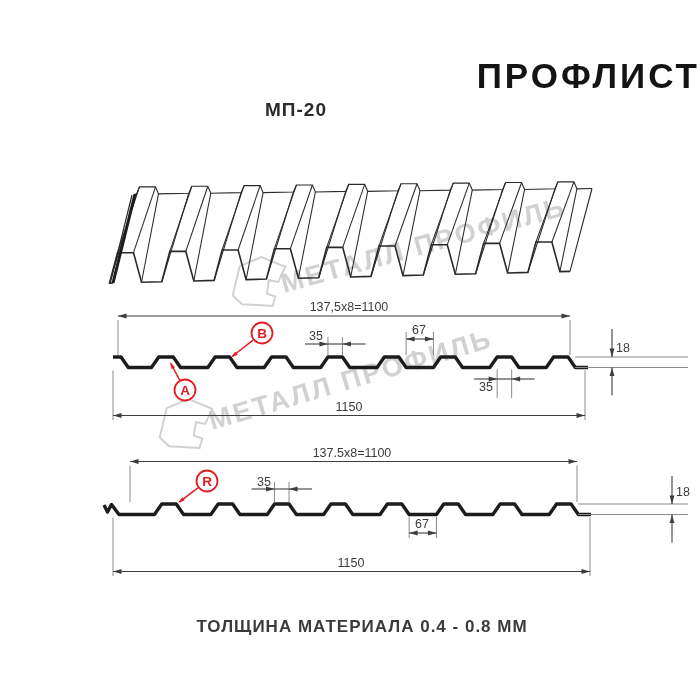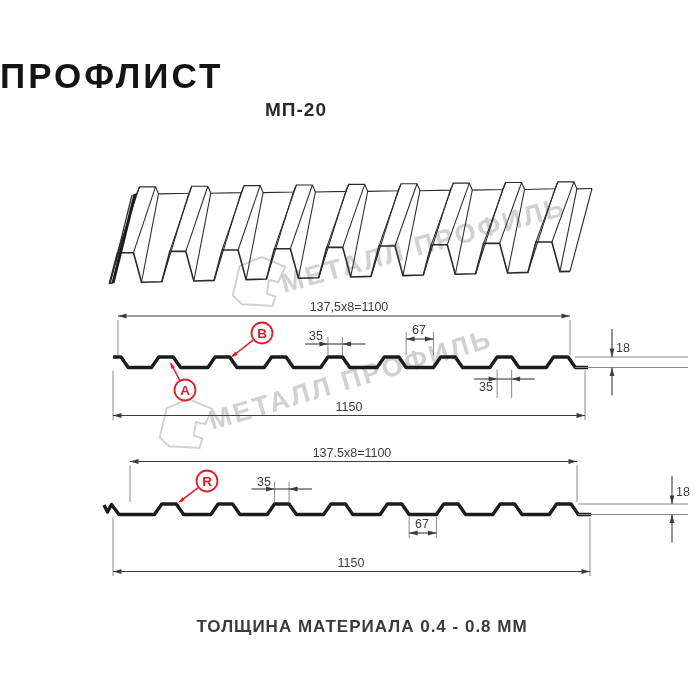--- a/index.html
+++ b/index.html
@@ -1,18 +1,18 @@
 <!DOCTYPE html>
 <html><head>
 <meta charset="utf-8">
 <style>
   html,body{margin:0;padding:0;background:#fff;}
   .page{position:relative;width:700px;height:700px;background:#fff;overflow:hidden;
         font-family:"Liberation Sans","DejaVu Sans",sans-serif;}
-  .title{position:absolute;top:56px;left:0;width:700px;margin:0;text-align:left;
+  .title{position:absolute;top:56px;left:0;width:700px;margin:0;text-align:right;
          font-size:35px;font-weight:800;letter-spacing:3px;color:#141414;z-index:3;}
   .subtitle{position:absolute;top:99px;left:0;width:592px;text-align:center;
          font-size:19px;font-weight:600;letter-spacing:1px;color:#2a2a2a;z-index:3;}
   .footer{position:absolute;top:617px;left:12px;width:700px;text-align:center;
          font-size:17px;font-weight:600;letter-spacing:1px;color:#3b3b3b;z-index:3;}
   #dwg{position:absolute;left:0;top:0;z-index:2;}
 </style>
 </head>
 <body>
 

